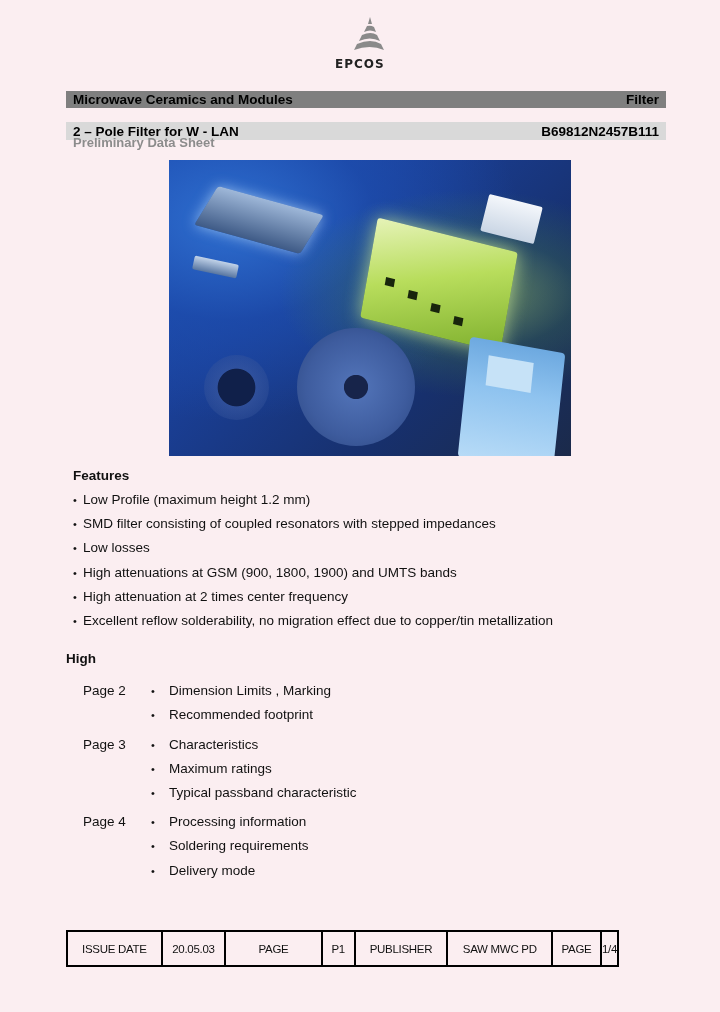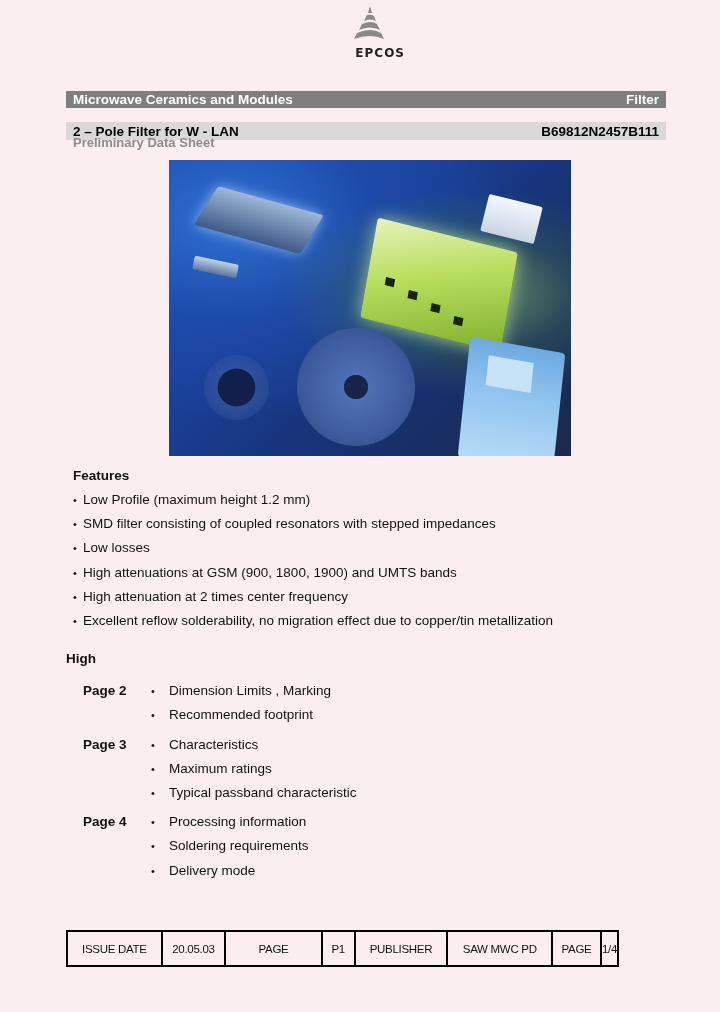--- a/index.html
+++ b/index.html
@@ -6,32 +6,32 @@
     html, body {
       width: 720px; height: 1012px;
       background: #fbeef1;
       font-family: "Liberation Sans", sans-serif;
       color: #111;
       overflow: hidden;
     }
     .page { position: relative; width: 720px; height: 1012px; }
 
     
-    .logo { position: absolute; left: 335px; top: 4px; width: 70px; height: 58px; text-align: right; }
+    .logo { position: absolute; left: 335px; top: 15px; width: 70px; height: 58px; text-align: left; }
     .logo svg { display: block; margin: 0 auto; }
     .logo-text {
       position: absolute; left: 0; right: 0; top: 42px;
       font-family: "DejaVu Sans", sans-serif;
       font-weight: bold; font-size: 12px; letter-spacing: 1px; color: #222;
     }
 
     
     .bar1 {
       position: absolute; left: 66px; top: 91px; width: 600px; height: 17px;
-      background: #7f7f7f; color: #ffffff; font-weight: bold; font-size: 13.5px;
+      background: #7f7f7f; color: #000000; font-weight: bold; font-size: 13.5px;
       display: flex; justify-content: space-between; align-items: center; padding: 0 7px;
     }
     .bar2 {
       position: absolute; left: 66px; top: 122px; width: 600px; height: 18px;
       background: #d9d9d9; color: #000; font-weight: bold; font-size: 13.5px;
       display: flex; justify-content: space-between; align-items: center; padding: 0 7px;
     }
     .subtitle {
       position: absolute; left: 73px; top: 135px;
       font-weight: bold; font-size: 13px; color: #8c8c8c;
@@ -92,21 +92,21 @@
 
     
     .features-title { position: absolute; left: 73px; top: 468px; font-weight: bold; font-size: 13.5px; }
     .feature {
       position: absolute; left: 73px; font-size: 13.5px; color: #111; white-space: nowrap;
     }
     .feature .b { display: inline-block; width: 10px; font-size: 11px; }
 
     
     .index-title { position: absolute; left: 66px; top: 651px; font-weight: bold; font-size: 13.5px; }
-    .idx-page { position: absolute; left: 83px; font-size: 13.5px; font-weight: bold; }
+    .idx-page { position: absolute; left: 83px; font-size: 13.5px; }
     .idx-bullet { position: absolute; left: 151px; font-size: 11px; }
     .idx-item { position: absolute; left: 169px; font-size: 13.5px; white-space: nowrap; }
 
     
     .footer {
       position: absolute; left: 66px; top: 930px; width: 553px; height: 37px;
       border: 2px solid #000; display: flex;
     }
     .footer .cell {
       border-right: 2px solid #000; display: flex; align-items: center; justify-content: center;

